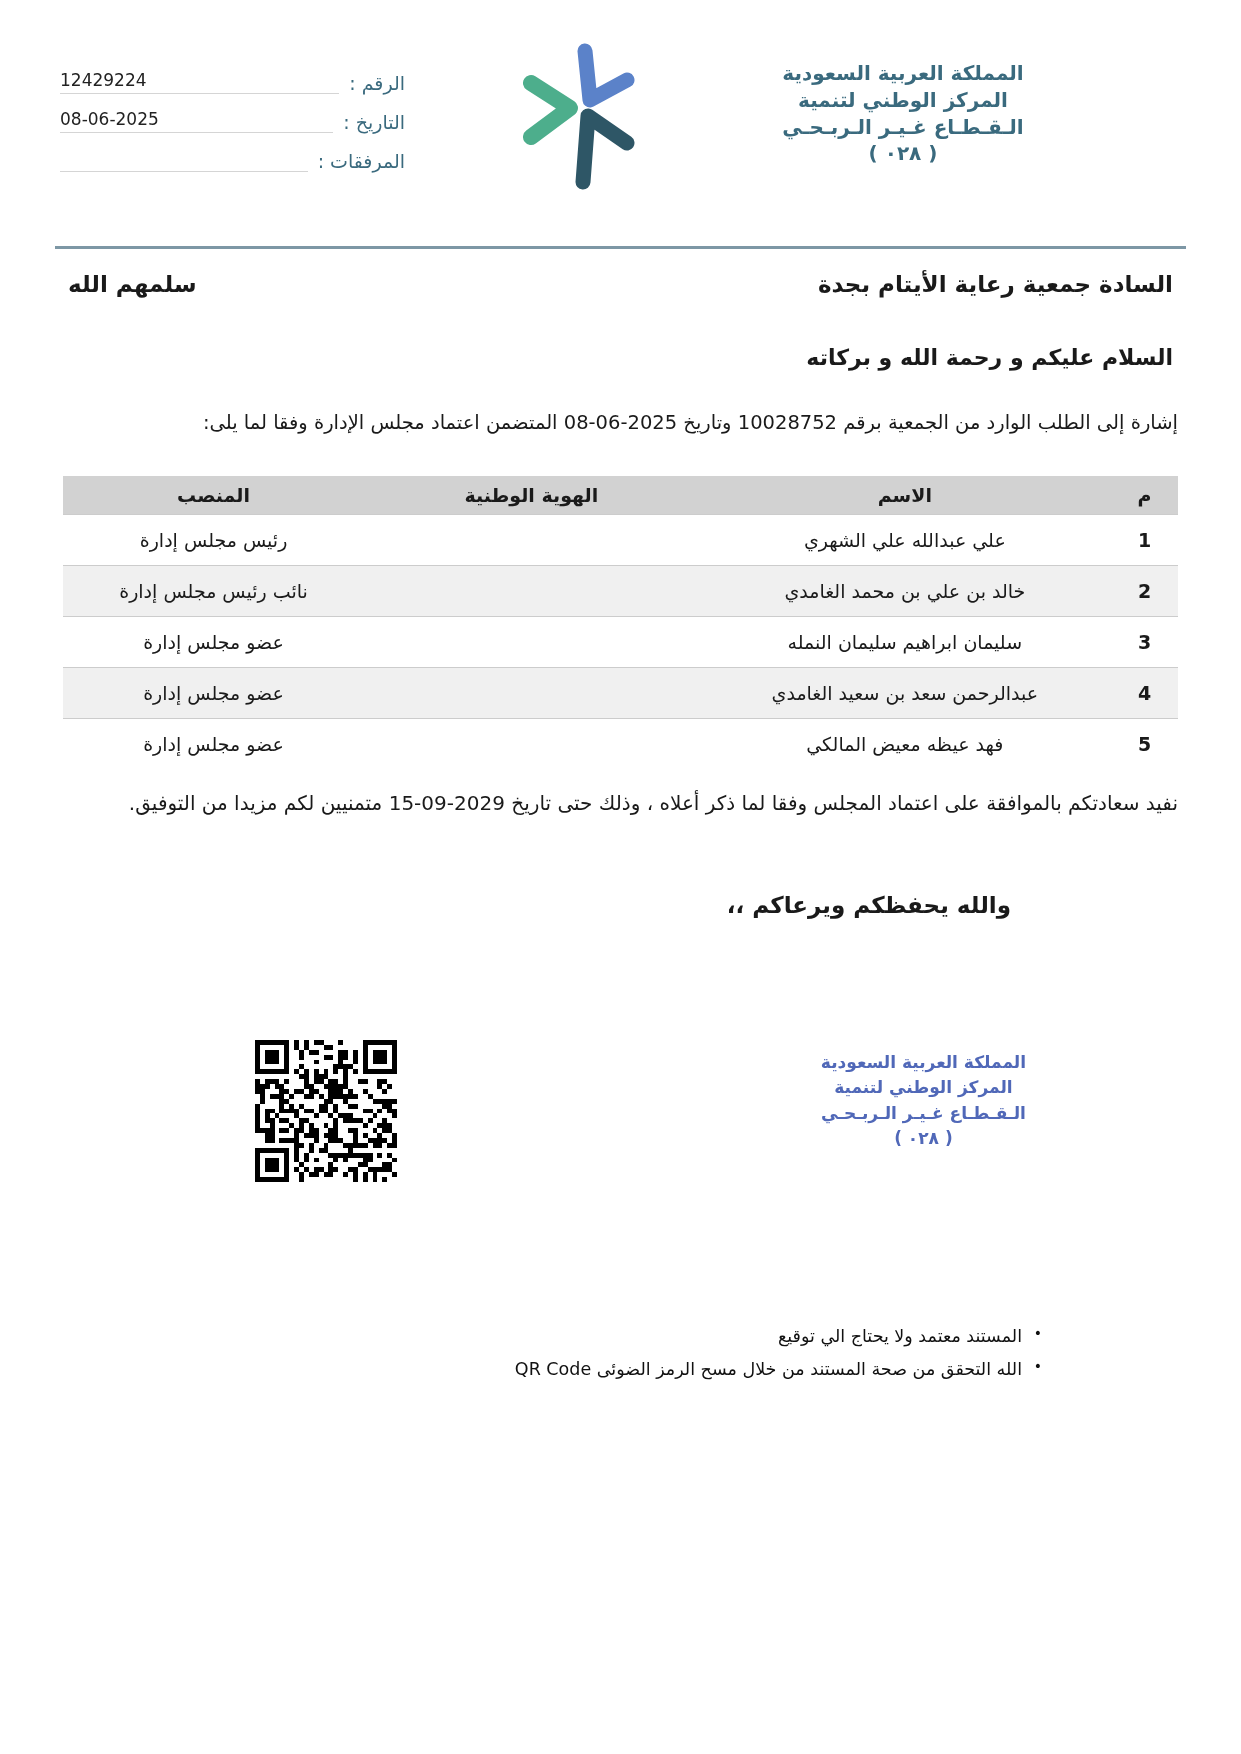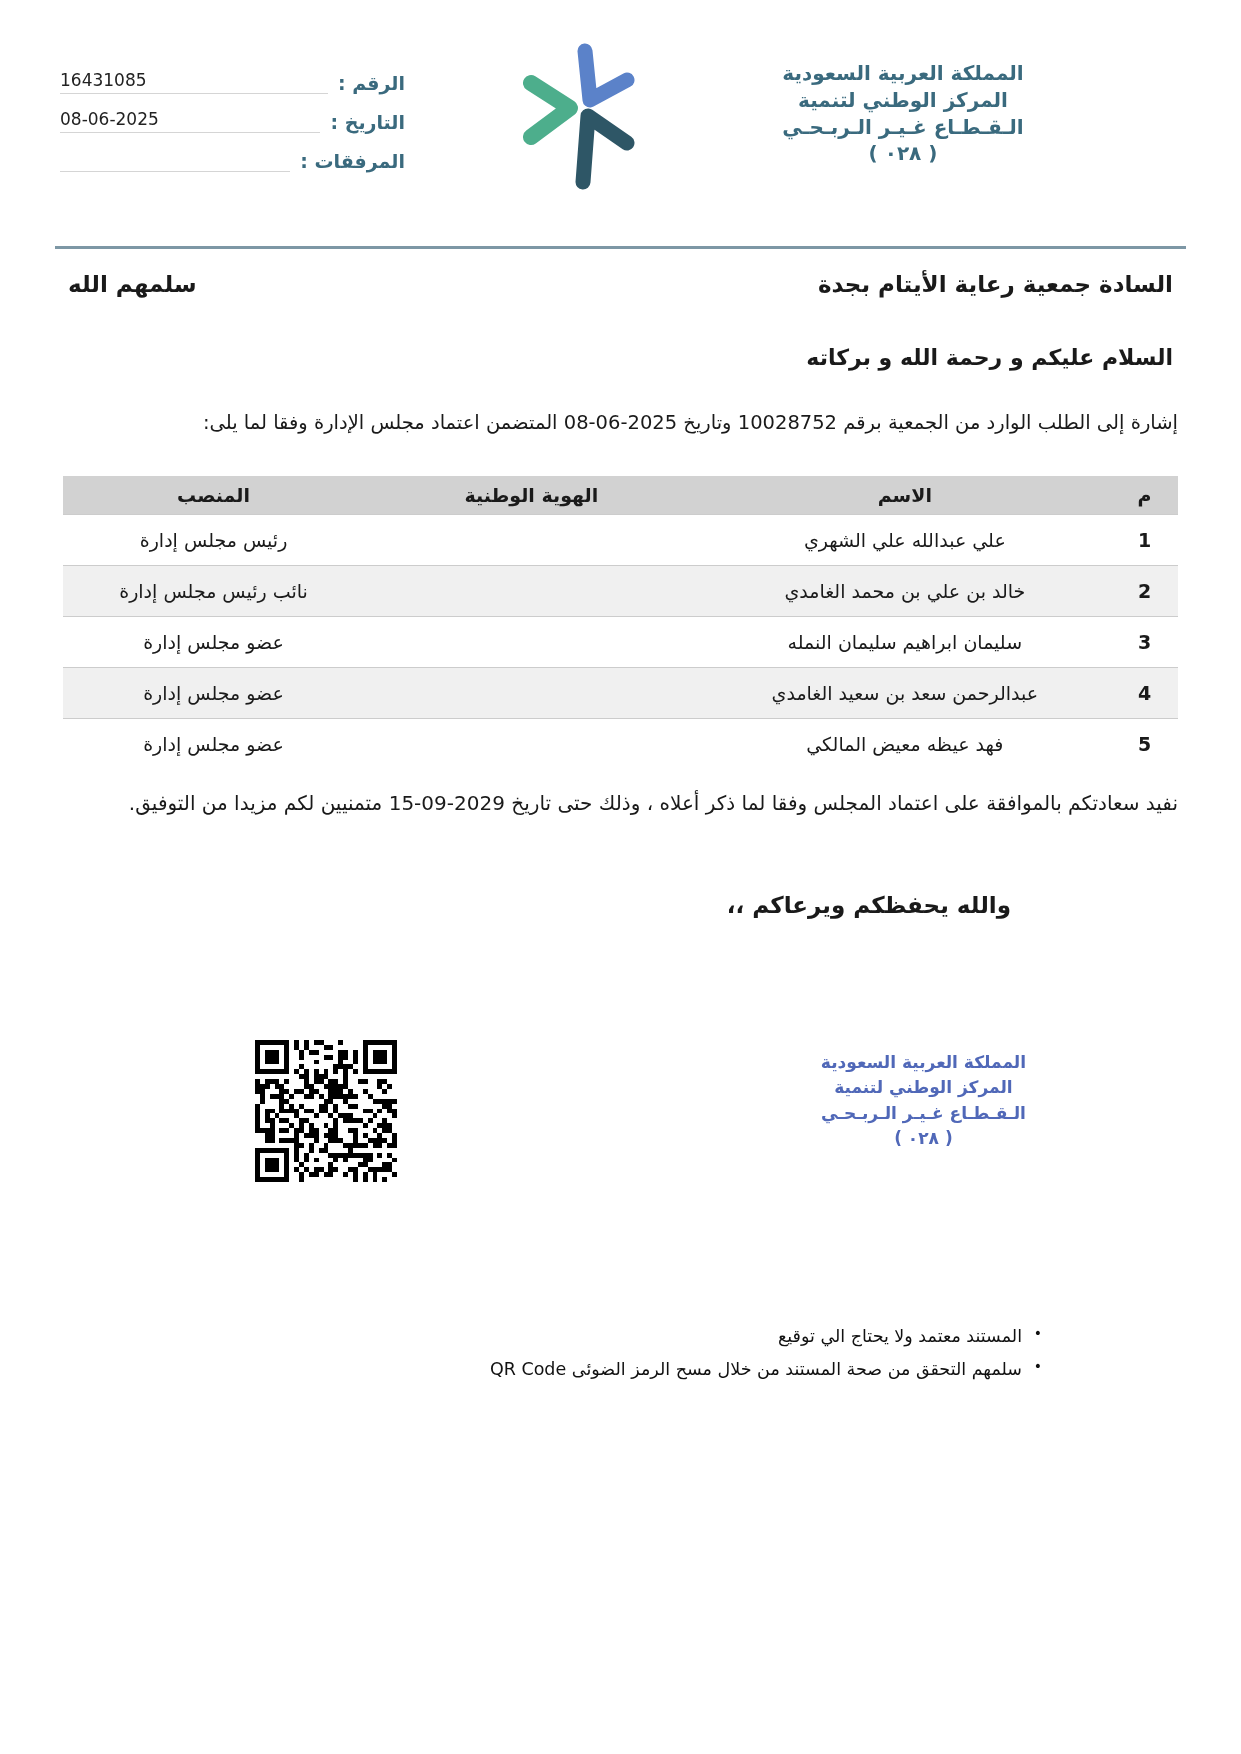--- a/index.html
+++ b/index.html
@@ -6,21 +6,21 @@
   html,body { background:#ffffff; }
   body {
     width:1241px; min-height:1754px; margin:0 auto; position:relative;
     font-family:"DejaVu Sans", sans-serif; color:#1a1a1a;
   }
 
   
   .header { display:flex; align-items:flex-start; padding:40px 60px 0 60px; }
   .fields { width:345px; padding-top:24px; }
   .field-row { display:flex; direction:rtl; align-items:flex-end; gap:10px; margin-bottom:9px; min-height:30px; }
-  .field-label { color:#3a6a7e; font-weight:bold; font-size:19px; white-space:nowrap;text-align:center; }
+  .field-label { color:#3a6a7e; font-weight:normal; font-size:19px; white-space:nowrap;text-align:center; }
   .field-value {
     flex:1; border-bottom:1px solid #d5d5d5; font-size:17px; color:#222;
     direction:ltr; text-align:left; padding-bottom:2px; min-height:24px;
   }
   .logo-wrap { flex:1; display:flex; justify-content:center; align-items:flex-start; padding-top:2px; }
   .org-block {
     width:300px; margin-right:128px; padding-top:20px; text-align:center;
     direction:rtl; color:#3a6a7e; font-weight:bold; font-size:20px; line-height:1.34;
   }
   .org-block .org-line { display:block; }
@@ -78,21 +78,21 @@
   }
 </style>
 </head>
 <body>
 
 <div class="header">
 
   <div class="fields">
     <div class="field-row">
       <span class="field-label">الرقم :</span>
-      <span class="field-value">16431085</span>
+      <span class="field-value">12429224</span>
     </div>
     <div class="field-row">
       <span class="field-label">التاريخ :</span>
       <span class="field-value">08-06-2025</span>
     </div>
     <div class="field-row">
       <span class="field-label">المرفقات :</span>
       <span class="field-value"></span>
     </div>
   </div>
@@ -573,15 +573,15 @@
     <span class="org-line">المملكة العربية السعودية</span>
     <span class="org-line">المركز الوطني لتنمية</span>
     <span class="org-line">الـقـطـاع غـيـر الـربـحـي</span>
     <span class="org-line">( ٠٢٨ )</span>
   </div>
 </div>
 
 <div class="notes">
   <ul>
     <li>المستند معتمد ولا يحتاج الي توقيع</li>
-    <li>سلمهم التحقق من صحة المستند من خلال مسح الرمز الضوئى QR Code</li>
+    <li>الله التحقق من صحة المستند من خلال مسح الرمز الضوئى QR Code</li>
   </ul>
 </div>
 
 </body></html>

